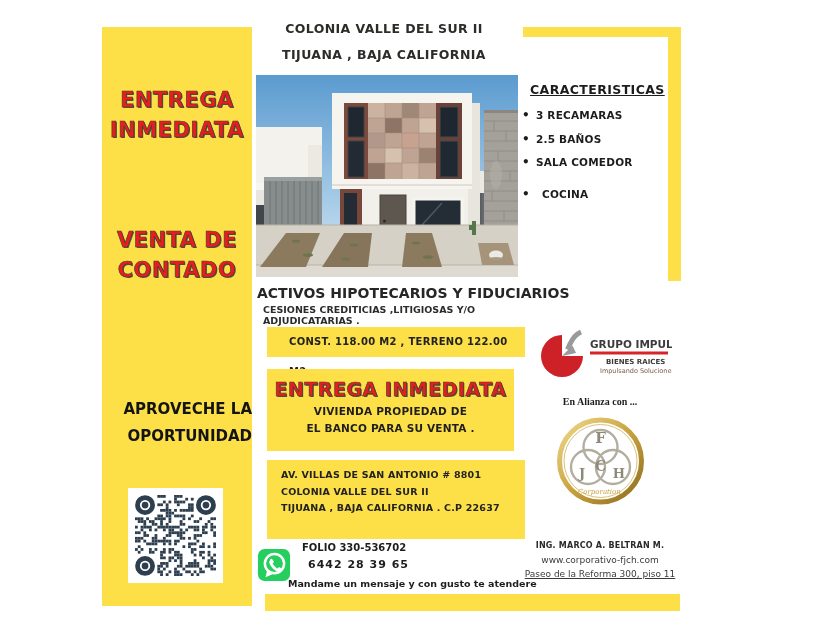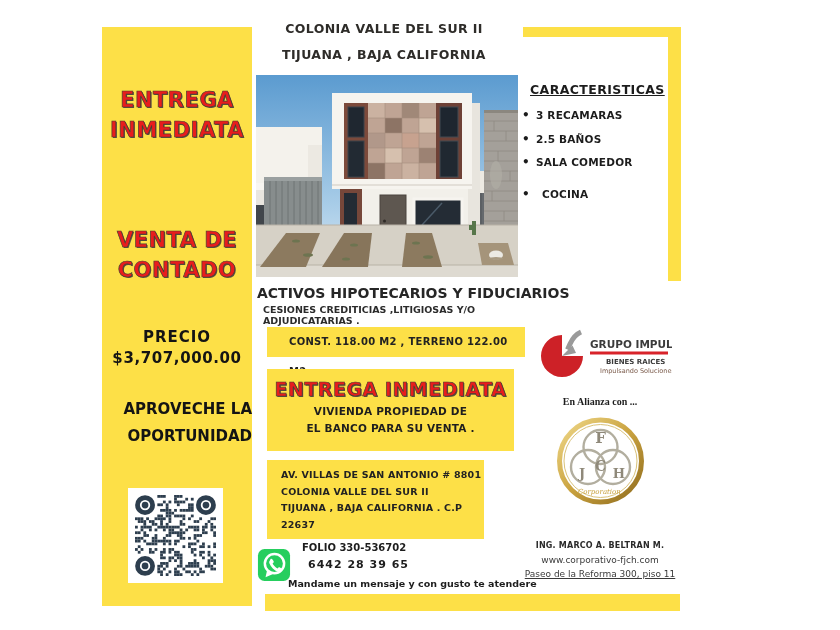--- a/index.html
+++ b/index.html
@@ -33,21 +33,21 @@
   .feat-row.indent{padding-left:22px;margin-top:20px;}
   
   .activos{left:257px;top:285px;width:320px;font-size:14px;font-weight:bold;color:#262626;}
   .activos-sub{left:263px;top:304px;width:300px;font-size:9.5px;font-weight:bold;color:#2b2b2b;}
   .const-box{left:267px;top:327px;width:258px;height:30px;line-height:30px;
              padding-left:22px;box-sizing:border-box;font-size:10px;font-weight:bold;
              color:#222222;letter-spacing:.3px;}
   .delivery-box{left:267px;top:369px;width:247px;height:82px;text-align:center;}
   .delivery-red{margin-top:9px;font-size:19px;}
   .delivery-line{font-size:10.5px;font-weight:bold;color:#1e1e1e;margin-top:5px;letter-spacing:.2px;}
-  .address-box{left:267px;top:460px;width:217px;height:79px;box-sizing:border-box;
+  .address-box{left:267px;top:460px;width:258px;height:79px;box-sizing:border-box;
                padding:7px 0 0 14px;}
   .address-line{font-size:9.5px;font-weight:bold;color:#222222;line-height:16.5px;letter-spacing:.2px;}
   .wa-icon{left:257px;top:548px;width:34px;height:34px;}
   .folio{left:302px;top:542px;font-size:10px;font-weight:bold;color:#1d1d1d;}
   .phone{left:308px;top:558px;font-size:11px;font-weight:bold;color:#1d1d1d;letter-spacing:1px;}
   .wa-note{left:288px;top:578px;font-size:9.5px;font-weight:bold;color:#1d1d1d;}
   .bottom-bar{left:265px;top:594px;width:415px;height:17px;}
   
   .grupo{left:540px;top:328px;width:132px;height:58px;}
   .alliance{left:530px;top:396px;width:140px;text-align:center;font-size:10px;
@@ -60,22 +60,20 @@
            text-decoration:underline;}
 </style>
 </head>
 <body>
 
 <div class="canvas">
 
   <div class="abs tan sidebar">
     <div class="abs side-head red-head" style="top:58px;">ENTREGA INMEDIATA</div>
     <div class="abs side-head red-head" style="top:198px;">VENTA DE CONTADO</div>
-    <div class="abs side-black" style="top:301px;font-size:15px;letter-spacing:1px;">PRECIO</div>
-    <div class="abs side-black" style="top:322px;font-size:15px;letter-spacing:.6px;">$3,707,000.00</div>
     <div class="abs side-black" style="top:369px;font-size:15px;line-height:27px;text-align:right;">APROVECHE LA OPORTUNIDAD</div>
     <div class="abs qr-box">
       <svg width="81" height="81" viewBox="0 0 29 29">
         <g id="qr-modules" fill="#2d3e4e">
             <rect x="8" y="0" width="1" height="1"></rect>
             <rect x="9" y="0" width="1" height="1"></rect>
             <rect x="10" y="0" width="1" height="1"></rect>
             <rect x="14" y="0" width="1" height="1"></rect>
             <rect x="15" y="0" width="1" height="1"></rect>
             <rect x="16" y="0" width="1" height="1"></rect>

